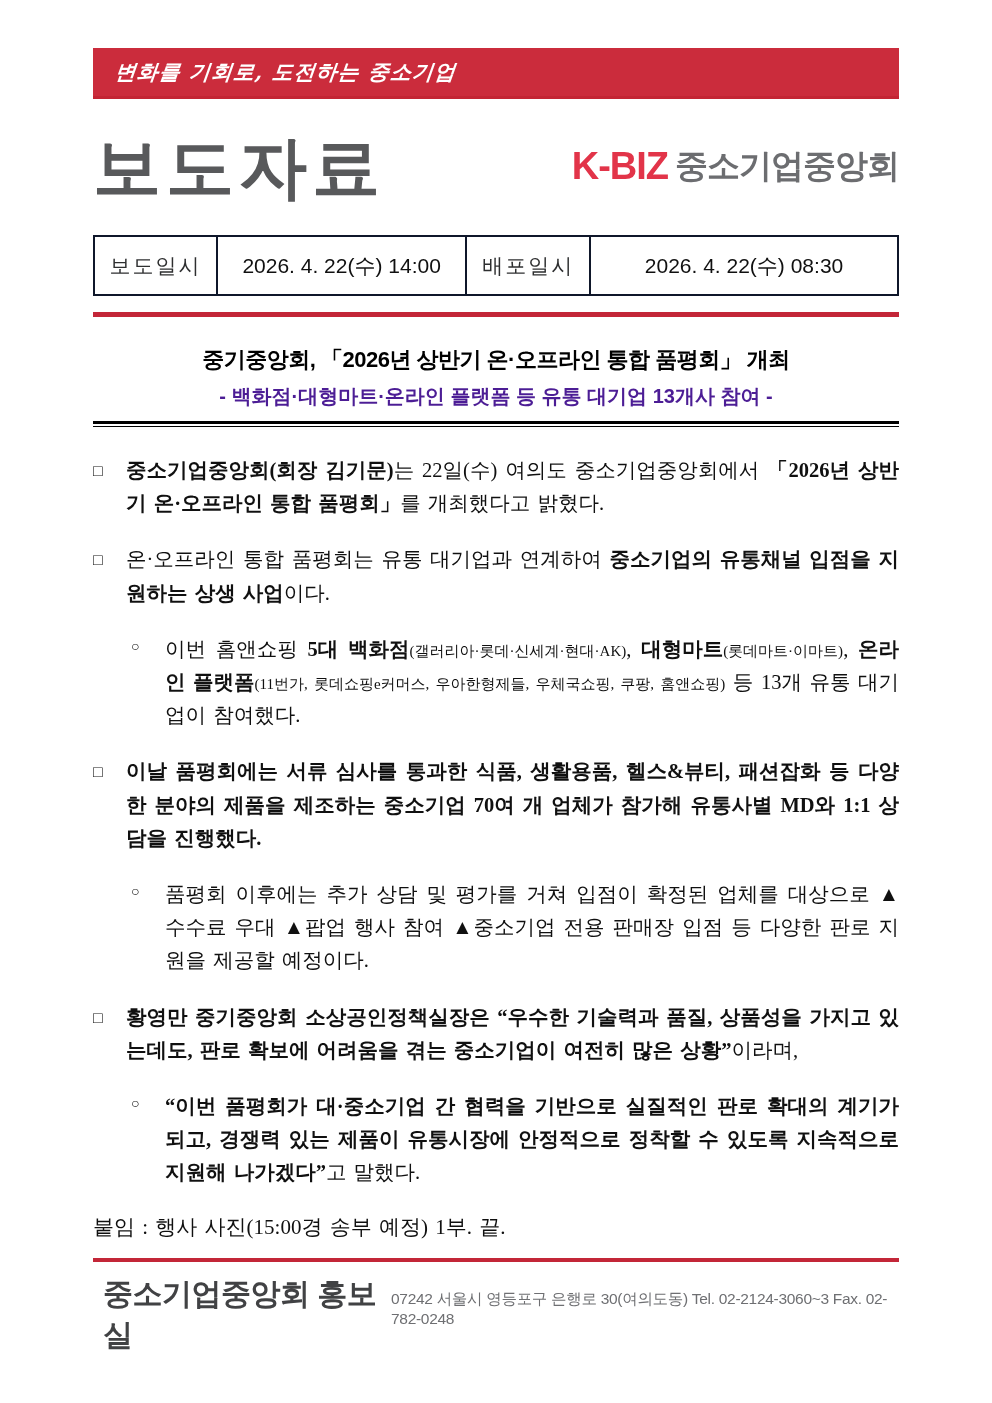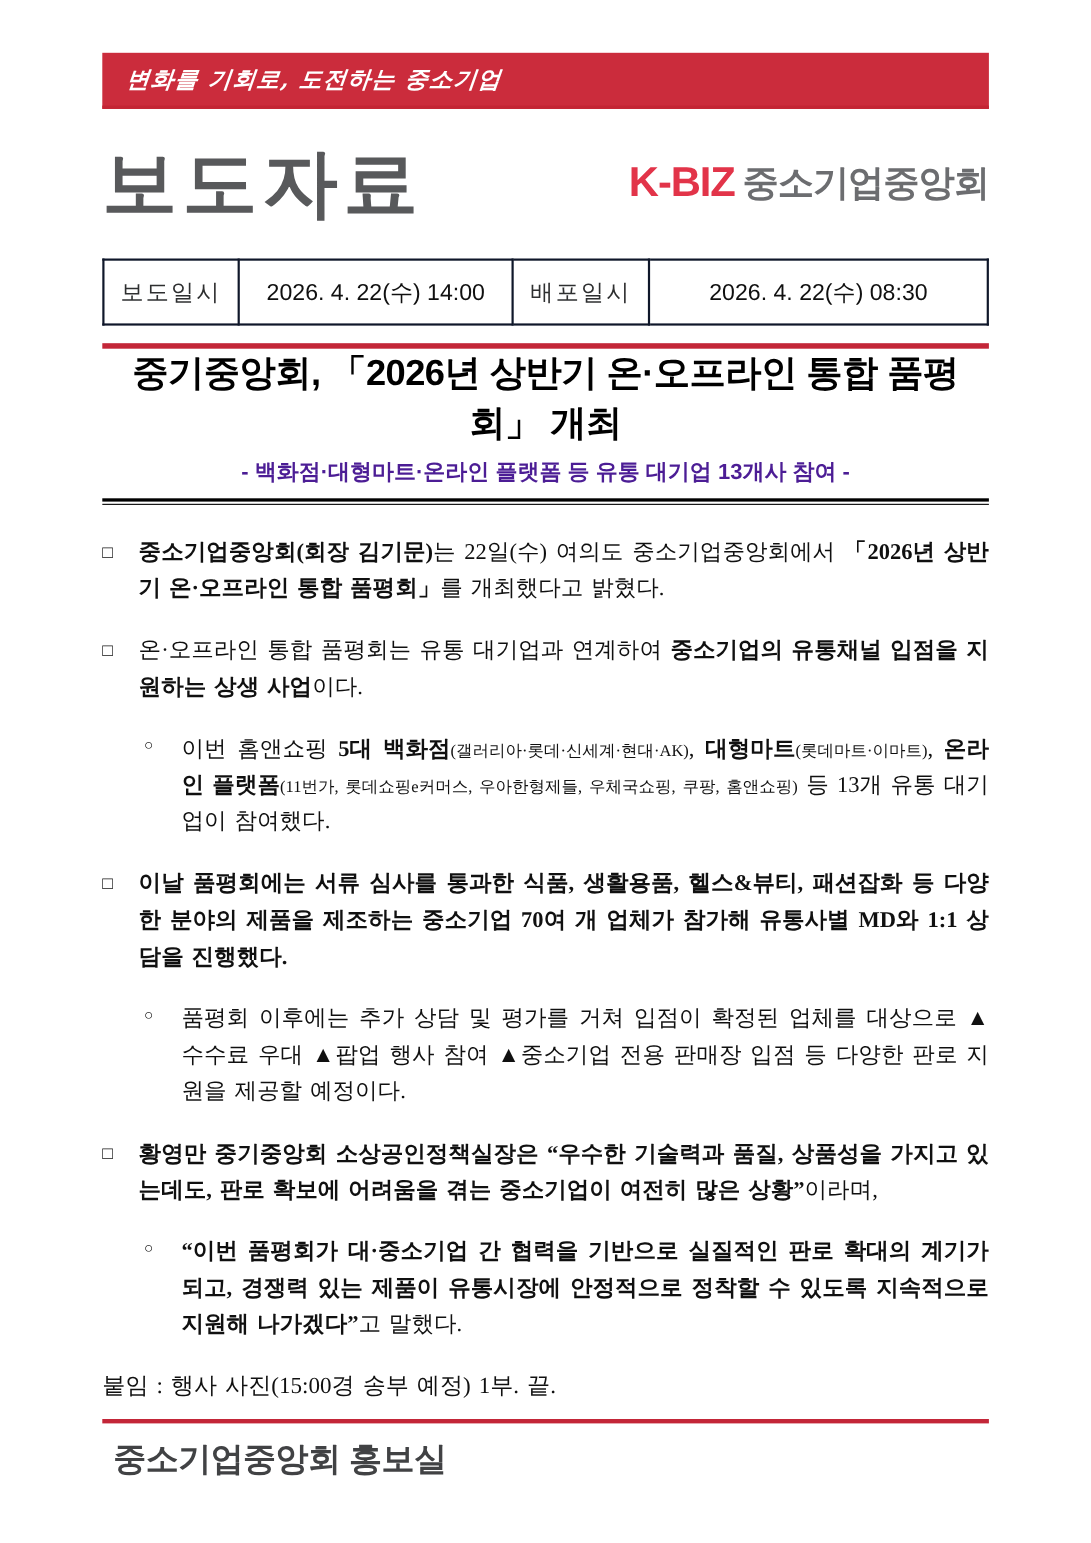--- a/index.html
+++ b/index.html
@@ -26,22 +26,22 @@
   table.info td { border:2px solid #0f172a; height:59px; text-align:center; vertical-align:middle;
                   font-size:21px; }
   td.lbl { width:15.3%; color:#2e2f30; letter-spacing:2px; white-space:pre; }
   td.val-a { width:31%; }
   td.lbl-b { width:15.4%; }
   td.val  { color:#101010;border-radius:25px; }
   .bold { font-weight:bold; }
 
   
   .red-rule { height:5px; background:#c32638; margin-top:16px; }
-  .title { text-align:center; font-weight:bold; font-size:33px; color:#000;
-           margin-top:0; letter-spacing:-0.5px; }
+  .title { text-align:center; font-weight:bold; font-size:22px; color:#000;
+           margin-top:28px; letter-spacing:-0.5px; }
   .subtitle { text-align:center; font-weight:bold; font-size:20px; color:#4c1d95; margin-top:8px; }
   .dbl-rule { margin-top:11px; border-top:3px solid #000; border-bottom:1px solid #000; height:6px; }
 
   
   .body-copy { margin-top:27px; font-family:"Liberation Serif","DejaVu Serif",serif;
                font-size:20.5px; color:#101010; }
   .para { position:relative; text-align:justify; line-height:1.62; margin-bottom:23px;
           word-spacing:2px; }
   .para.level1 { padding-left:33px; }
   .para.level1 > .bullet { position:absolute; left:0; top:4px; font-size:16px; }
@@ -99,15 +99,16 @@
       <div class="para level2"><span class="bullet">○</span><span>품평회 이후에는 추가 상담 및 평가를 거쳐 입점이 확정된 업체를 대상으로 ▲수수료 우대 ▲팝업 행사 참여 ▲중소기업 전용 판매장 입점 등 다양한 판로 지원을 제공할 예정이다.</span></div>
       <div class="para level1"><span class="bullet">□</span><span class="bold">황영만 중기중앙회 소상공인정책실장은 </span><span class="bold">“우수한 기술력과 품질, 상품성을 가지고 있는데도, 판로 확보에 어려움을 겪는 중소기업이 여전히 많은 상황”</span><span>이라며,</span></div>
       <div class="para level2"><span class="bullet">○</span><span class="bold">“이번 품평회가 대·중소기업 간 협력을 기반으로 실질적인 판로 확대의 계기가 되고, 경쟁력 있는 제품이 유통시장에 안정적으로 정착할 수 있도록 지속적으로 지원해 나가겠다”</span><span>고 말했다.</span></div>
     </div>
 
   <div class="attachment">붙임 : 행사 사진(15:00경 송부 예정) 1부.   끝.</div>
 
   <div class="footer-rule"></div>
   <div class="footer">
     <span class="footer-office">중소기업중앙회 홍보실</span>
+    <span class="footer-address">07242 서울시 영등포구 은행로 30(여의도동) Tel. 02-2124-3060~3  Fax. 02-782-0248</span>
   </div>
 
 </div>
 
 </body></html>

